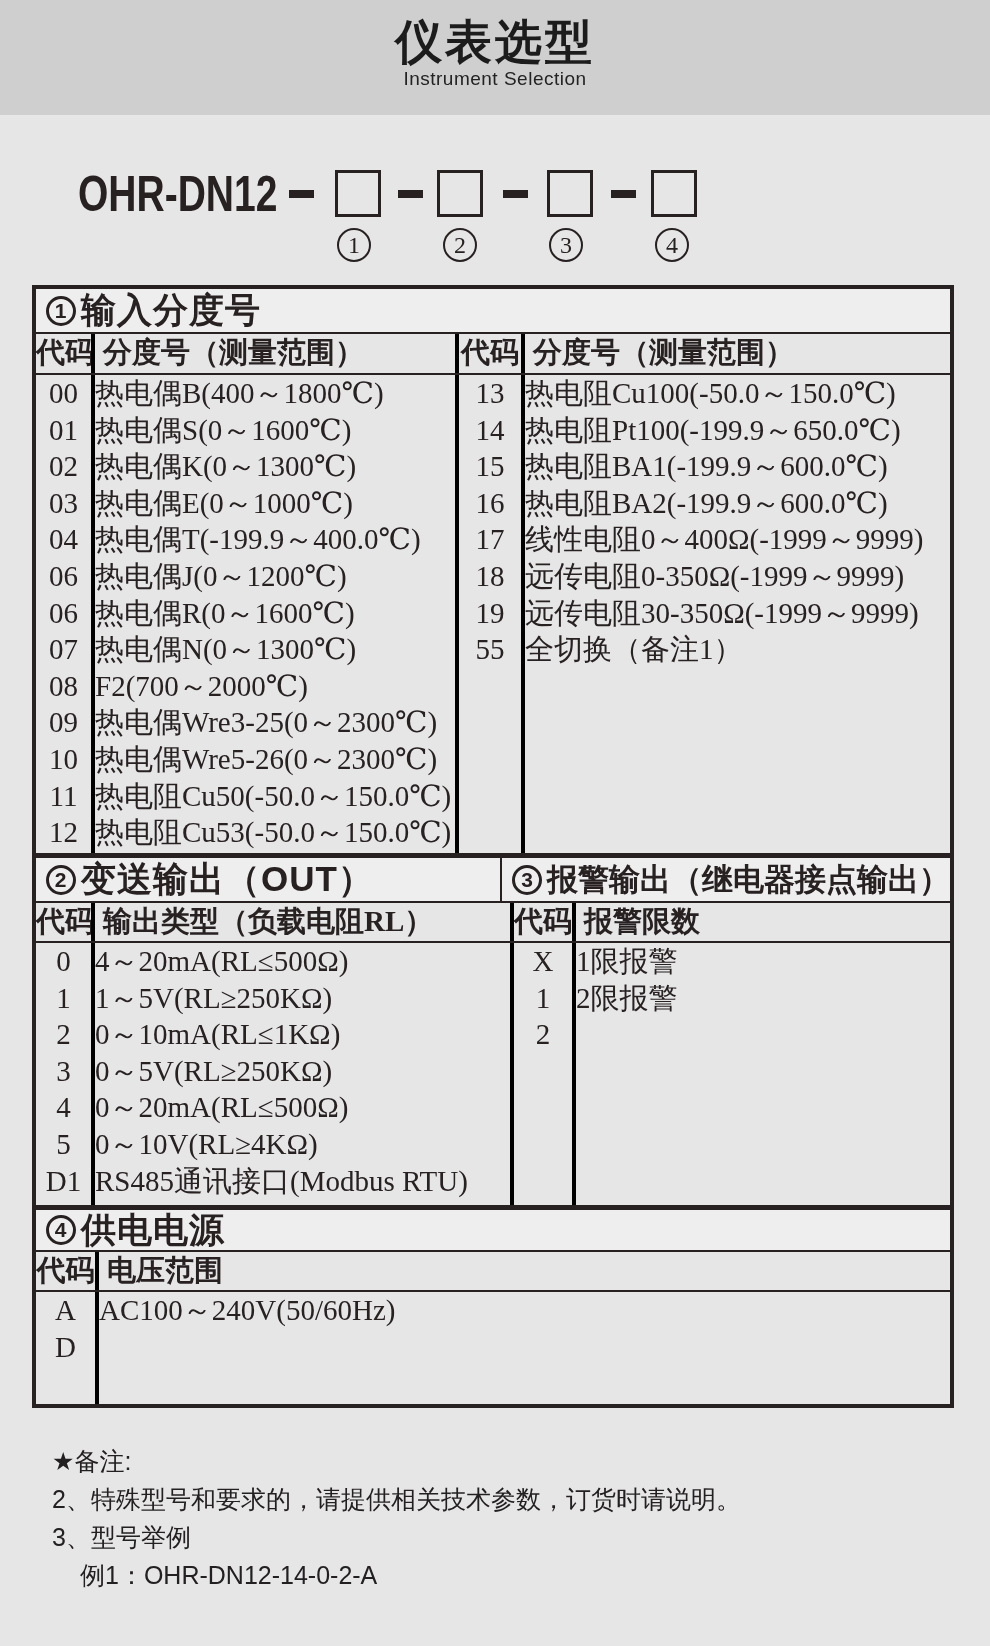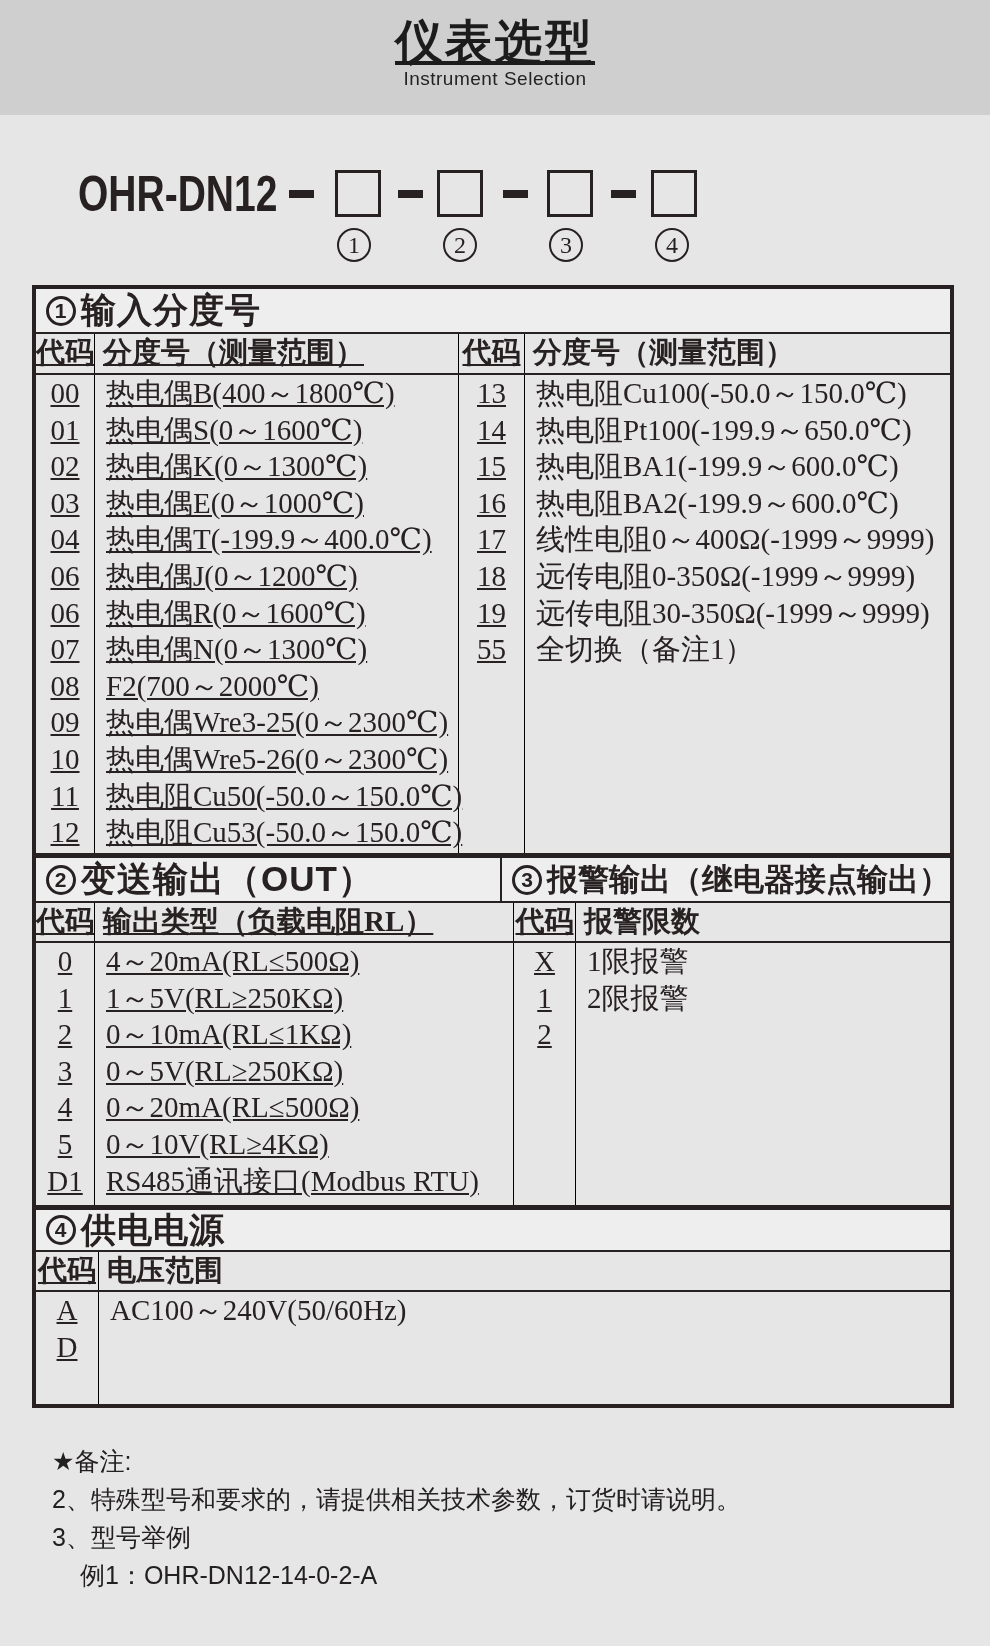--- a/index.html
+++ b/index.html
@@ -6,21 +6,21 @@
   body { background:#bfbfbf; }
   .page {
     position:relative; width:990px; height:1646px; margin:0 auto;
     background:#e7e6e7; color:#272122; overflow:hidden;
     font-family:"Liberation Serif","DejaVu Serif",serif;
   }
   
   .banner { position:absolute; left:0; top:0; width:990px; height:115px;
     background:#d0cfd0; text-align:center; }
   .banner-title { padding-top:16px; font-family:"Liberation Sans","DejaVu Sans",sans-serif;
-    font-weight:bold; font-size:47px; letter-spacing:3px; color:#1c1c1c; line-height:1.1;text-decoration:underline; }
+    font-weight:bold; font-size:47px; letter-spacing:3px; color:#1c1c1c; line-height:1.1; }
   .banner-sub { font-family:"Liberation Sans","DejaVu Sans",sans-serif;
     font-size:19px; color:#232323; letter-spacing:0.5px; }
   
   .model { position:absolute; left:0; top:0; width:870px; height:285px; }
   .model-prefix { position:absolute; left:78px; top:169px;
     font-family:"Liberation Sans","DejaVu Sans",sans-serif; font-weight:bold;
     font-size:50px; line-height:1; letter-spacing:0px;
     transform:scaleX(0.78); transform-origin:left center; white-space:nowrap; }
   .dash { position:absolute; top:190px; width:25px; height:8px; background:#272122; }
   .mbox { position:absolute; top:170px; width:46px; height:47px; border:3px solid #272122; background:transparent; }
@@ -39,24 +39,24 @@
   .s1t { height:45px; border-bottom:2px solid #272122; }
   .s23t { height:50px; border-top:5px solid #272122; border-bottom:2px solid #272122; }
   .s4t { height:47px; border-top:5px solid #272122; border-bottom:2px solid #272122; }
   .bcell-l { width:478px; height:100%; border-right:2px solid #272122; display:flex; align-items:center; }
   .bcell-r { flex:1; height:100%; display:flex; align-items:center; }
   .hrow { display:flex; border-bottom:2px solid #272122; height:41px; }
   .hrow2 { height:40px; }
   .hc { font-weight:bold; font-size:29px; line-height:37px; white-space:nowrap; overflow:hidden; }
   .cols { display:flex;border-radius:15px; }
   .col { height:100%; }
-  .bR { border-right:1px solid #000000;text-decoration:underline; }
+  .bR { border-right:4px solid #000000; }
   .c { height:36.6px; line-height:36.6px; font-size:29px; white-space:nowrap; }
   .code { text-align:center; }
-  .desc { padding-left:11px; }
+  .desc { }
   .hcode { text-align:center; }
   .hdesc { padding-left:8px; }
   .w59{width:59px} .w364{width:364px} .w66{width:66px} .w419{width:419px}
   .w62{width:62px} .w63{width:63px} .wfl{flex:1}
   .d1 { height:478px; } .d23 { height:262px; } .d4 { height:112px; }
   
   .notes { position:absolute; left:52px; top:1448px; width:900px;
     font-family:"Liberation Sans","DejaVu Sans",sans-serif; font-size:25px; color:#232021; }
   .note-line { line-height:26px; margin-bottom:12px; white-space:nowrap; }
   .note-example { padding-left:28px; }

